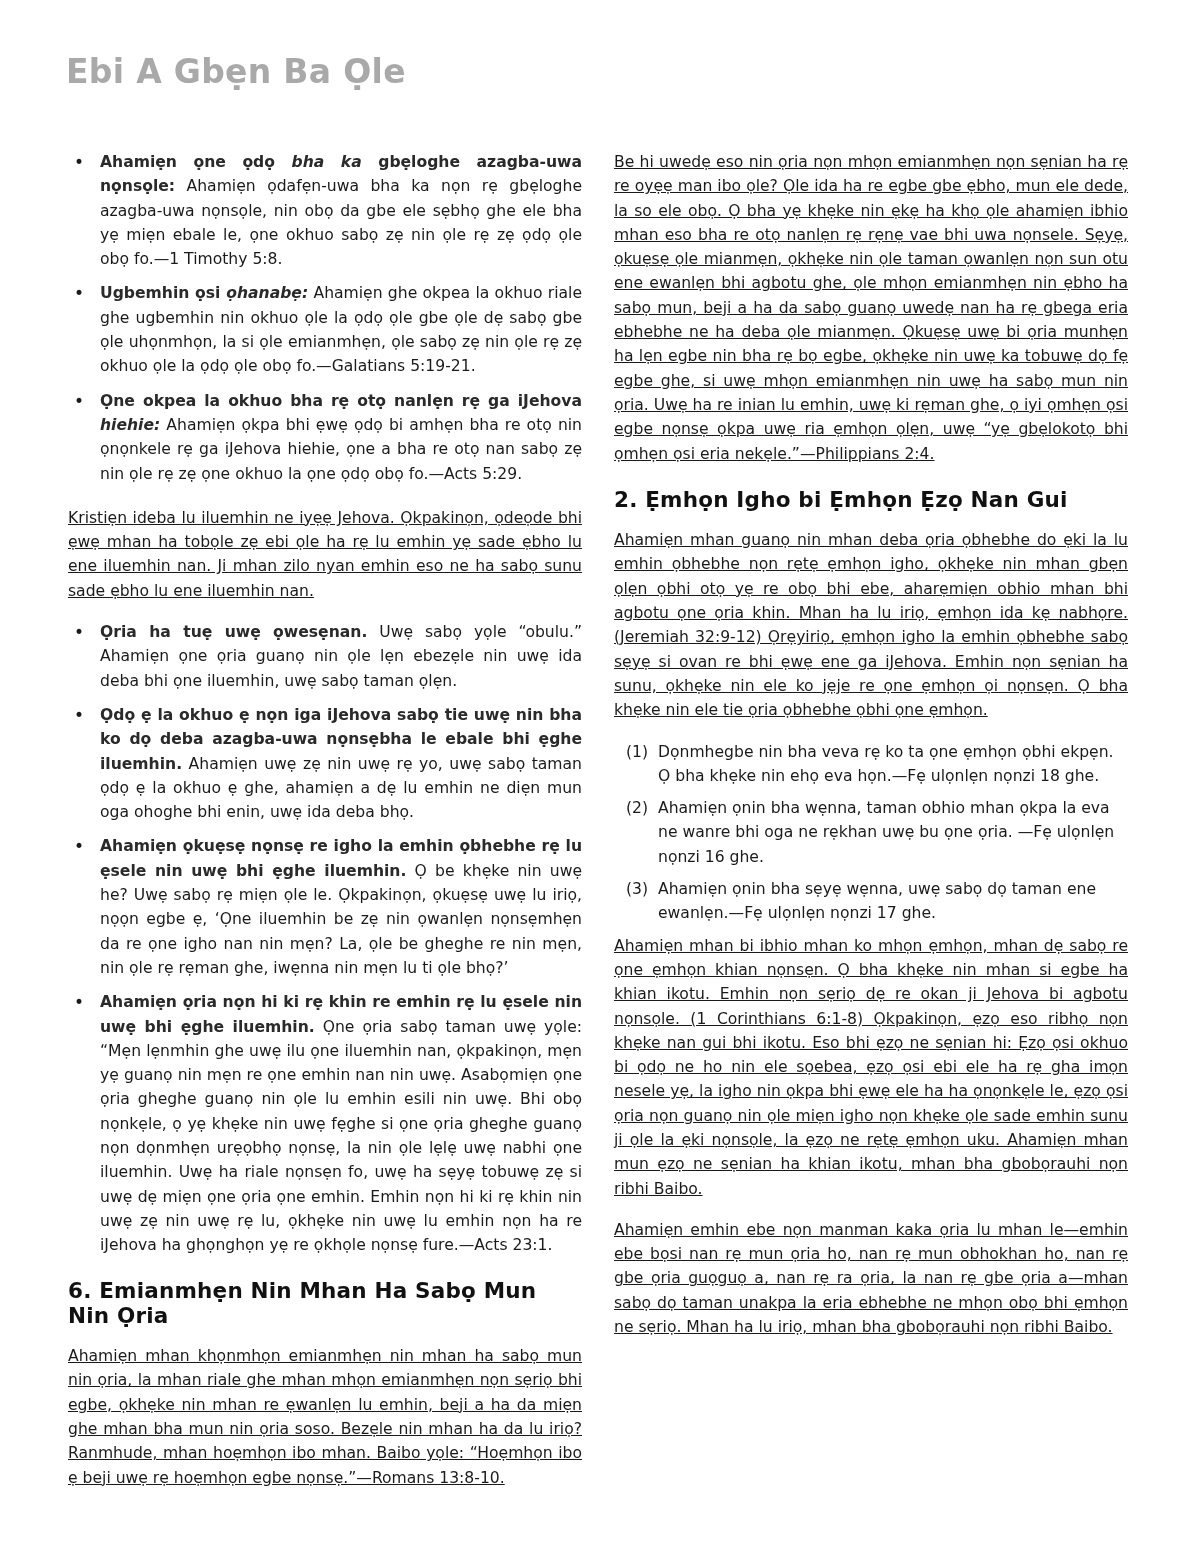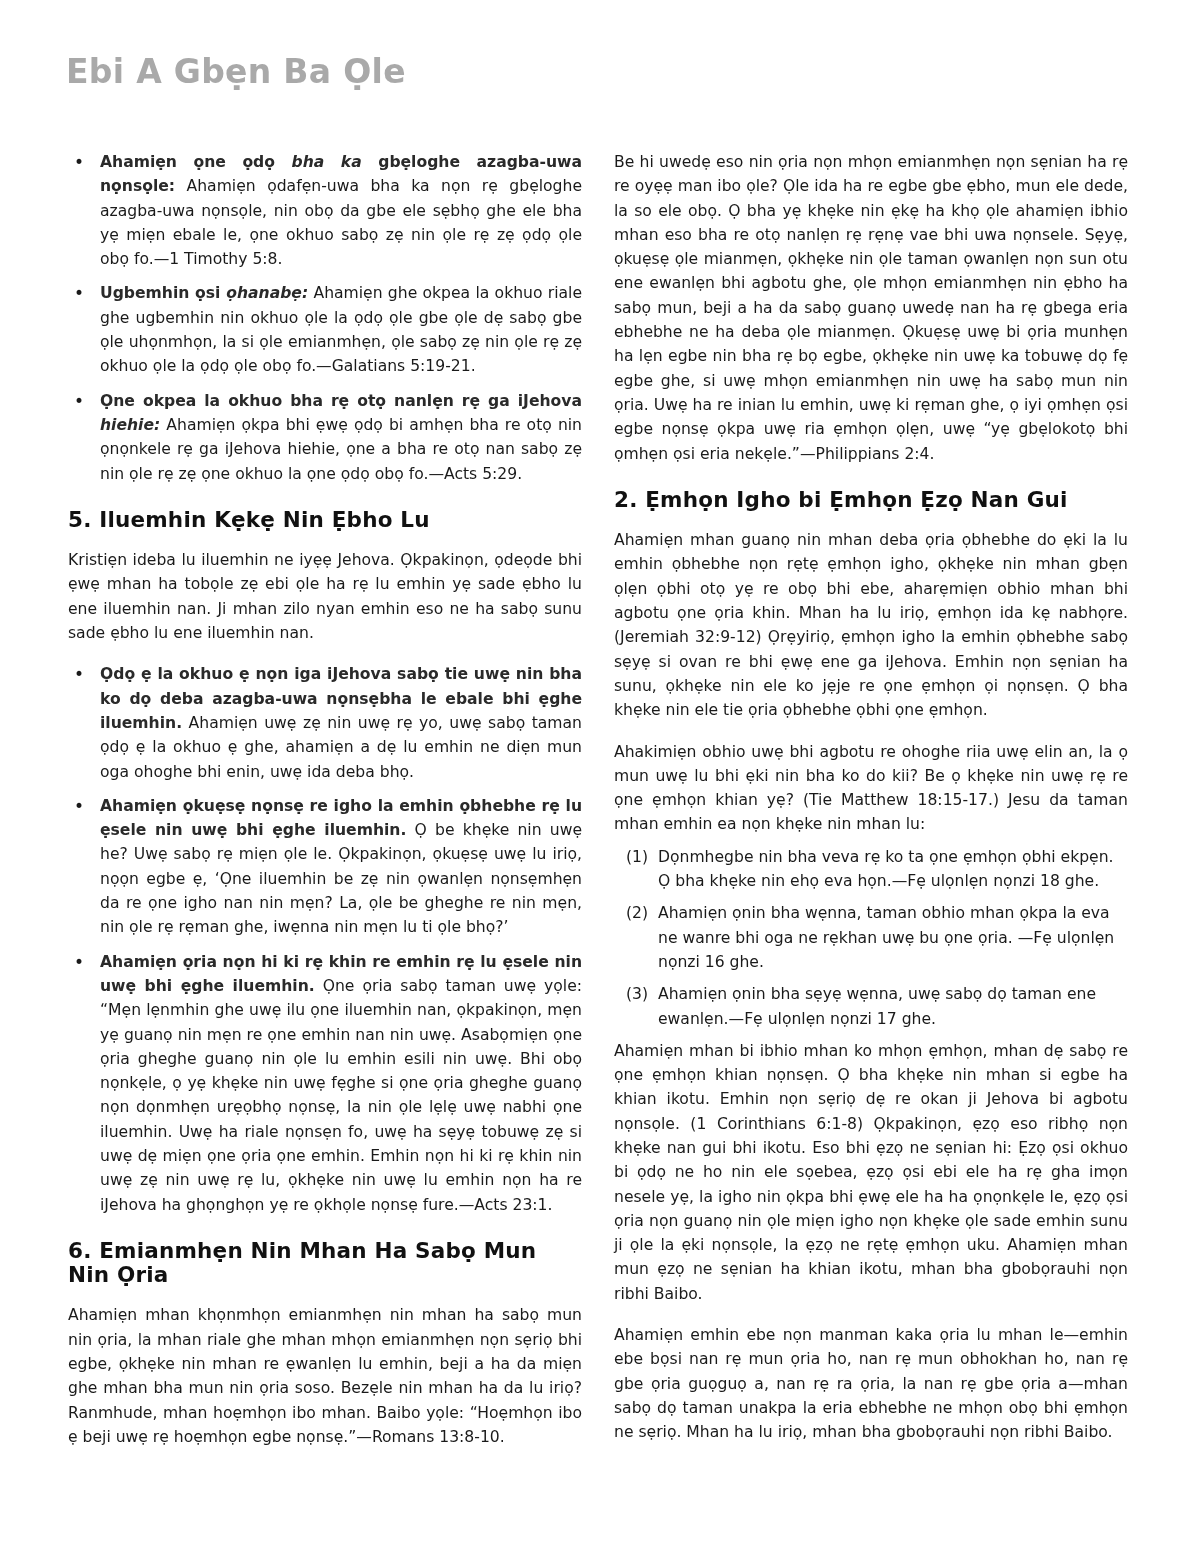--- a/index.html
+++ b/index.html
@@ -3,21 +3,21 @@
 <meta charset="utf-8">
 <style>
   html, body { margin: 0; padding: 0; background: #ffffff; }
   body { width: 1200px; height: 1543px; position: relative; overflow: hidden;
          font-family: "DejaVu Sans", "Liberation Sans", sans-serif; color: #1a1a1a; }
   .page-header { position: absolute; left: 66px; top: 52px; font-size: 33px; font-weight: bold;
                  color: #a9a9a9; letter-spacing: 0.3px; }
   .col { position: absolute; top: 150px; width: 514px; font-size: 15.6px; line-height: 24.3px; }
   .col-left { left: 68px; }
   .col-right { left: 614px; }
-  p { margin: 0 0 17px 0; text-align: justify; }
+  p { margin: 0 0 17px 0; text-align: justify; text-decoration: underline; }
   ul.bullets { list-style: none; margin: 0 0 20px 0; padding: 0 0 0 32px; }
   ul.bullets li { position: relative; margin-bottom: 10px; text-align: justify; }
   ul.bullets li::before { content: "\2022"; position: absolute; left: -26px; top: 0; font-size: 17px; color: #1a1a1a; }
   .lead { font-weight: bold; color: #2a2a2a; }
   .lead i { font-style: italic; }
   h2 { font-size: 21.5px; font-weight: bold; margin: 22px 0 16px 0; color: #111; letter-spacing: 0.2px; }
   ol.steps { list-style: none; margin: 6px 0 8px 0; padding: 0 0 0 44px; }
   ol.steps li { position: relative; margin-bottom: 8px; }
   ol.steps li .num { position: absolute; left: -32px; top: 0; }
   .no-justify { text-align: left; }
@@ -33,38 +33,37 @@
       <span class="lead"><span>Ahamiẹn ọne ọdọ </span><i>bha ka</i><span> gbẹloghe azagba-uwa nọnsọle:</span></span><span> Ahamiẹn ọdafẹn-uwa bha ka nọn rẹ gbẹloghe azagba-uwa nọnsọle, nin obọ da gbe ele sẹbhọ ghe ele bha yẹ miẹn ebale le, ọne okhuo sabọ zẹ nin ọle rẹ zẹ ọdọ ọle obọ fo.—1 Timothy 5:8.</span>
     </li>
     <li>
       <span class="lead"><span>Ugbemhin ọsi </span><i>ọhanabẹ:</i><span></span></span><span> Ahamiẹn ghe okpea la okhuo riale ghe ugbemhin nin okhuo ọle la ọdọ ọle gbe ọle dẹ sabọ gbe ọle uhọnmhọn, la si ọle emianmhẹn, ọle sabọ zẹ nin ọle rẹ zẹ okhuo ọle la ọdọ ọle obọ fo.—Galatians 5:19-21.</span>
     </li>
     <li>
       <span class="lead"><span>Ọne okpea la okhuo bha rẹ otọ nanlẹn rẹ ga iJehova </span><i>hiehie:</i><span></span></span><span> Ahamiẹn ọkpa bhi ẹwẹ ọdọ bi amhẹn bha re otọ nin ọnọnkele rẹ ga iJehova hiehie, ọne a bha re otọ nan sabọ zẹ nin ọle rẹ zẹ ọne okhuo la ọne ọdọ obọ fo.—Acts 5:29.</span>
     </li>
   </ul>
 
-  <h2>5.  Iluemhin Kẹkẹ Nin Ẹbho Lu</h2>
   <p>Kristiẹn ideba lu iluemhin ne iyẹẹ Jehova. Ọkpakinọn, ọdeọde bhi ẹwẹ mhan ha tobọle zẹ ebi ọle ha rẹ lu emhin yẹ sade ẹbho lu ene iluemhin nan. Ji mhan zilo nyan emhin eso ne ha sabọ sunu sade ẹbho lu ene iluemhin nan.</p>
   <ul class="bullets">
+    <li><span class="lead">Ọria ha tuẹ uwẹ ọwesẹnan.</span><span> Uwẹ sabọ yọle “obulu.” Ahamiẹn ọne ọria guanọ nin ọle lẹn ebezẹle nin uwẹ ida deba bhi ọne iluemhin, uwẹ sabọ taman ọlẹn.</span></li>
     <li><span class="lead">Ọdọ ẹ la okhuo ẹ nọn iga iJehova sabọ tie uwẹ nin bha ko dọ deba azagba-uwa nọnsẹbha le ebale bhi ẹghe iluemhin.</span><span> Ahamiẹn uwẹ zẹ nin uwẹ rẹ yo, uwẹ sabọ taman ọdọ ẹ la okhuo ẹ ghe, ahamiẹn a dẹ lu emhin ne diẹn mun oga ohoghe bhi enin, uwẹ ida deba bhọ.</span></li>
     <li><span class="lead">Ahamiẹn ọkuẹsẹ nọnsẹ re igho la emhin ọbhebhe rẹ lu ẹsele nin uwẹ bhi ẹghe iluemhin.</span><span> Ọ be khẹke nin uwẹ he? Uwẹ sabọ rẹ miẹn ọle le. Ọkpakinọn, ọkuẹsẹ uwẹ lu iriọ, nọọn egbe ẹ, ‘Ọne iluemhin be zẹ nin ọwanlẹn nọnsẹmhẹn da re ọne igho nan nin mẹn? La, ọle be gheghe re nin mẹn, nin ọle rẹ rẹman ghe, iwẹnna nin mẹn lu ti ọle bhọ?’</span></li>
     <li><span class="lead">Ahamiẹn ọria nọn hi ki rẹ khin re emhin rẹ lu ẹsele nin uwẹ bhi ẹghe iluemhin.</span><span> Ọne ọria sabọ taman uwẹ yọle: “Mẹn lẹnmhin ghe uwẹ ilu ọne iluemhin nan, ọkpakinọn, mẹn yẹ guanọ nin mẹn re ọne emhin nan nin uwẹ. Asabọmiẹn ọne ọria gheghe guanọ nin ọle lu emhin esili nin uwẹ. Bhi obọ nọnkẹle, ọ yẹ khẹke nin uwẹ fẹghe si ọne ọria gheghe guanọ nọn dọnmhẹn urẹọbhọ nọnsẹ, la nin ọle lẹlẹ uwẹ nabhi ọne iluemhin. Uwẹ ha riale nọnsẹn fo, uwẹ ha sẹyẹ tobuwẹ zẹ si uwẹ dẹ miẹn ọne ọria ọne emhin. Emhin nọn hi ki rẹ khin nin uwẹ zẹ nin uwẹ rẹ lu, ọkhẹke nin uwẹ lu emhin nọn ha re iJehova ha ghọnghọn yẹ re ọkhọle nọnsẹ fure.—Acts 23:1.</span></li>
   </ul>
 
   <h2>6.  Emianmhẹn Nin Mhan Ha Sabọ Mun Nin Ọria</h2>
   <p>Ahamiẹn mhan khọnmhọn emianmhẹn nin mhan ha sabọ mun nin ọria, la mhan riale ghe mhan mhọn emianmhẹn nọn sẹriọ bhi egbe, ọkhẹke nin mhan re ẹwanlẹn lu emhin, beji a ha da miẹn ghe mhan bha mun nin ọria soso. Bezẹle nin mhan ha da lu iriọ? Ranmhude, mhan hoẹmhọn ibo mhan. Baibo yọle: “Hoẹmhọn ibo ẹ beji uwẹ rẹ hoẹmhọn egbe nọnsẹ.”—Romans 13:8-10.</p>
 </div>
 
 <div class="col col-right">
   <p>Be hi uwedẹ eso nin ọria nọn mhọn emianmhẹn nọn sẹnian ha rẹ re oyẹẹ man ibo ọle? Ọle ida ha re egbe gbe ẹbho, mun ele dede, la so ele obọ. Ọ bha yẹ khẹke nin ẹkẹ ha khọ ọle ahamiẹn ibhio mhan eso bha re otọ nanlẹn rẹ rẹnẹ vae bhi uwa nọnsele. Sẹyẹ, ọkuẹsẹ ọle mianmẹn, ọkhẹke nin ọle taman ọwanlẹn nọn sun otu ene ewanlẹn bhi agbotu ghe, ọle mhọn emianmhẹn nin ẹbho ha sabọ mun, beji a ha da sabọ guanọ uwedẹ nan ha rẹ gbega eria ebhebhe ne ha deba ọle mianmẹn. Ọkuẹsẹ uwẹ bi ọria munhẹn ha lẹn egbe nin bha rẹ bọ egbe, ọkhẹke nin uwẹ ka tobuwẹ dọ fẹ egbe ghe, si uwẹ mhọn emianmhẹn nin uwẹ ha sabọ mun nin ọria. Uwẹ ha re inian lu emhin, uwẹ ki rẹman ghe, ọ iyi ọmhẹn ọsi egbe nọnsẹ ọkpa uwẹ ria ẹmhọn ọlẹn, uwẹ “yẹ gbẹlokotọ bhi ọmhẹn ọsi eria nekẹle.”—Philippians 2:4.</p>
 
   <h2>2.  Ẹmhọn Igho bi Ẹmhọn Ẹzọ Nan Gui</h2>
   <p>Ahamiẹn mhan guanọ nin mhan deba ọria ọbhebhe do ẹki la lu emhin ọbhebhe nọn rẹtẹ ẹmhọn igho, ọkhẹke nin mhan gbẹn ọlẹn ọbhi otọ yẹ re obọ bhi ebe, aharẹmiẹn obhio mhan bhi agbotu ọne ọria khin. Mhan ha lu iriọ, ẹmhọn ida kẹ nabhọre. (Jeremiah 32:9-12) Ọrẹyiriọ, ẹmhọn igho la emhin ọbhebhe sabọ sẹyẹ si ovan re bhi ẹwẹ ene ga iJehova. Emhin nọn sẹnian ha sunu, ọkhẹke nin ele ko jẹje re ọne ẹmhọn ọi nọnsẹn. Ọ bha khẹke nin ele tie ọria ọbhebhe ọbhi ọne ẹmhọn.</p>
-  <p style="margin-bottom:8px;">Ahakimiẹn obhio uwẹ bhi agbotu re ohoghe riia uwẹ elin an, la ọ mun uwẹ lu bhi ẹki nin bha ko do kii? Be ọ khẹke nin uwẹ rẹ re ọne ẹmhọn khian yẹ? (Tie Matthew 18:15-17.) Jesu da taman mhan emhin ea nọn khẹke nin mhan lu:</p>
   <ol class="steps">
     <li class="no-justify"><span class="num">(1)</span><span>Dọnmhegbe nin bha veva rẹ ko ta ọne ẹmhọn ọbhi ekpẹn. Ọ bha khẹke nin ehọ eva họn.—Fẹ ulọnlẹn nọnzi 18 ghe.</span></li>
     <li class="no-justify"><span class="num">(2)</span><span>Ahamiẹn ọnin bha wẹnna, taman obhio mhan ọkpa la eva ne wanre bhi oga ne rẹkhan uwẹ bu ọne ọria. —Fẹ ulọnlẹn nọnzi 16 ghe.</span></li>
     <li class="no-justify"><span class="num">(3)</span><span>Ahamiẹn ọnin bha sẹyẹ wẹnna, uwẹ sabọ dọ taman ene ewanlẹn.—Fẹ ulọnlẹn nọnzi 17 ghe.</span></li>
   </ol>
   <p>Ahamiẹn mhan bi ibhio mhan ko mhọn ẹmhọn, mhan dẹ sabọ re ọne ẹmhọn khian nọnsẹn. Ọ bha khẹke nin mhan si egbe ha khian ikotu. Emhin nọn sẹriọ dẹ re okan ji Jehova bi agbotu nọnsọle. (1 Corinthians 6:1-8) Ọkpakinọn, ẹzọ eso ribhọ nọn khẹke nan gui bhi ikotu. Eso bhi ẹzọ ne sẹnian hi: Ẹzọ ọsi okhuo bi ọdọ ne ho nin ele sọebea, ẹzọ ọsi ebi ele ha rẹ gha imọn nesele yẹ, la igho nin ọkpa bhi ẹwẹ ele ha ha ọnọnkẹle le, ẹzọ ọsi ọria nọn guanọ nin ọle miẹn igho nọn khẹke ọle sade emhin sunu ji ọle la ẹki nọnsọle, la ẹzọ ne rẹtẹ ẹmhọn uku. Ahamiẹn mhan mun ẹzọ ne sẹnian ha khian ikotu, mhan bha gbobọrauhi nọn ribhi Baibo.</p>
   <p>Ahamiẹn emhin ebe nọn manman kaka ọria lu mhan le—emhin ebe bọsi nan rẹ mun ọria ho, nan rẹ mun obhokhan ho, nan rẹ gbe ọria guọguọ a, nan rẹ ra ọria, la nan rẹ gbe ọria a—mhan sabọ dọ taman unakpa la eria ebhebhe ne mhọn obọ bhi ẹmhọn ne sẹriọ. Mhan ha lu iriọ, mhan bha gbobọrauhi nọn ribhi Baibo.</p>
 </div>
 
 </body></html>

